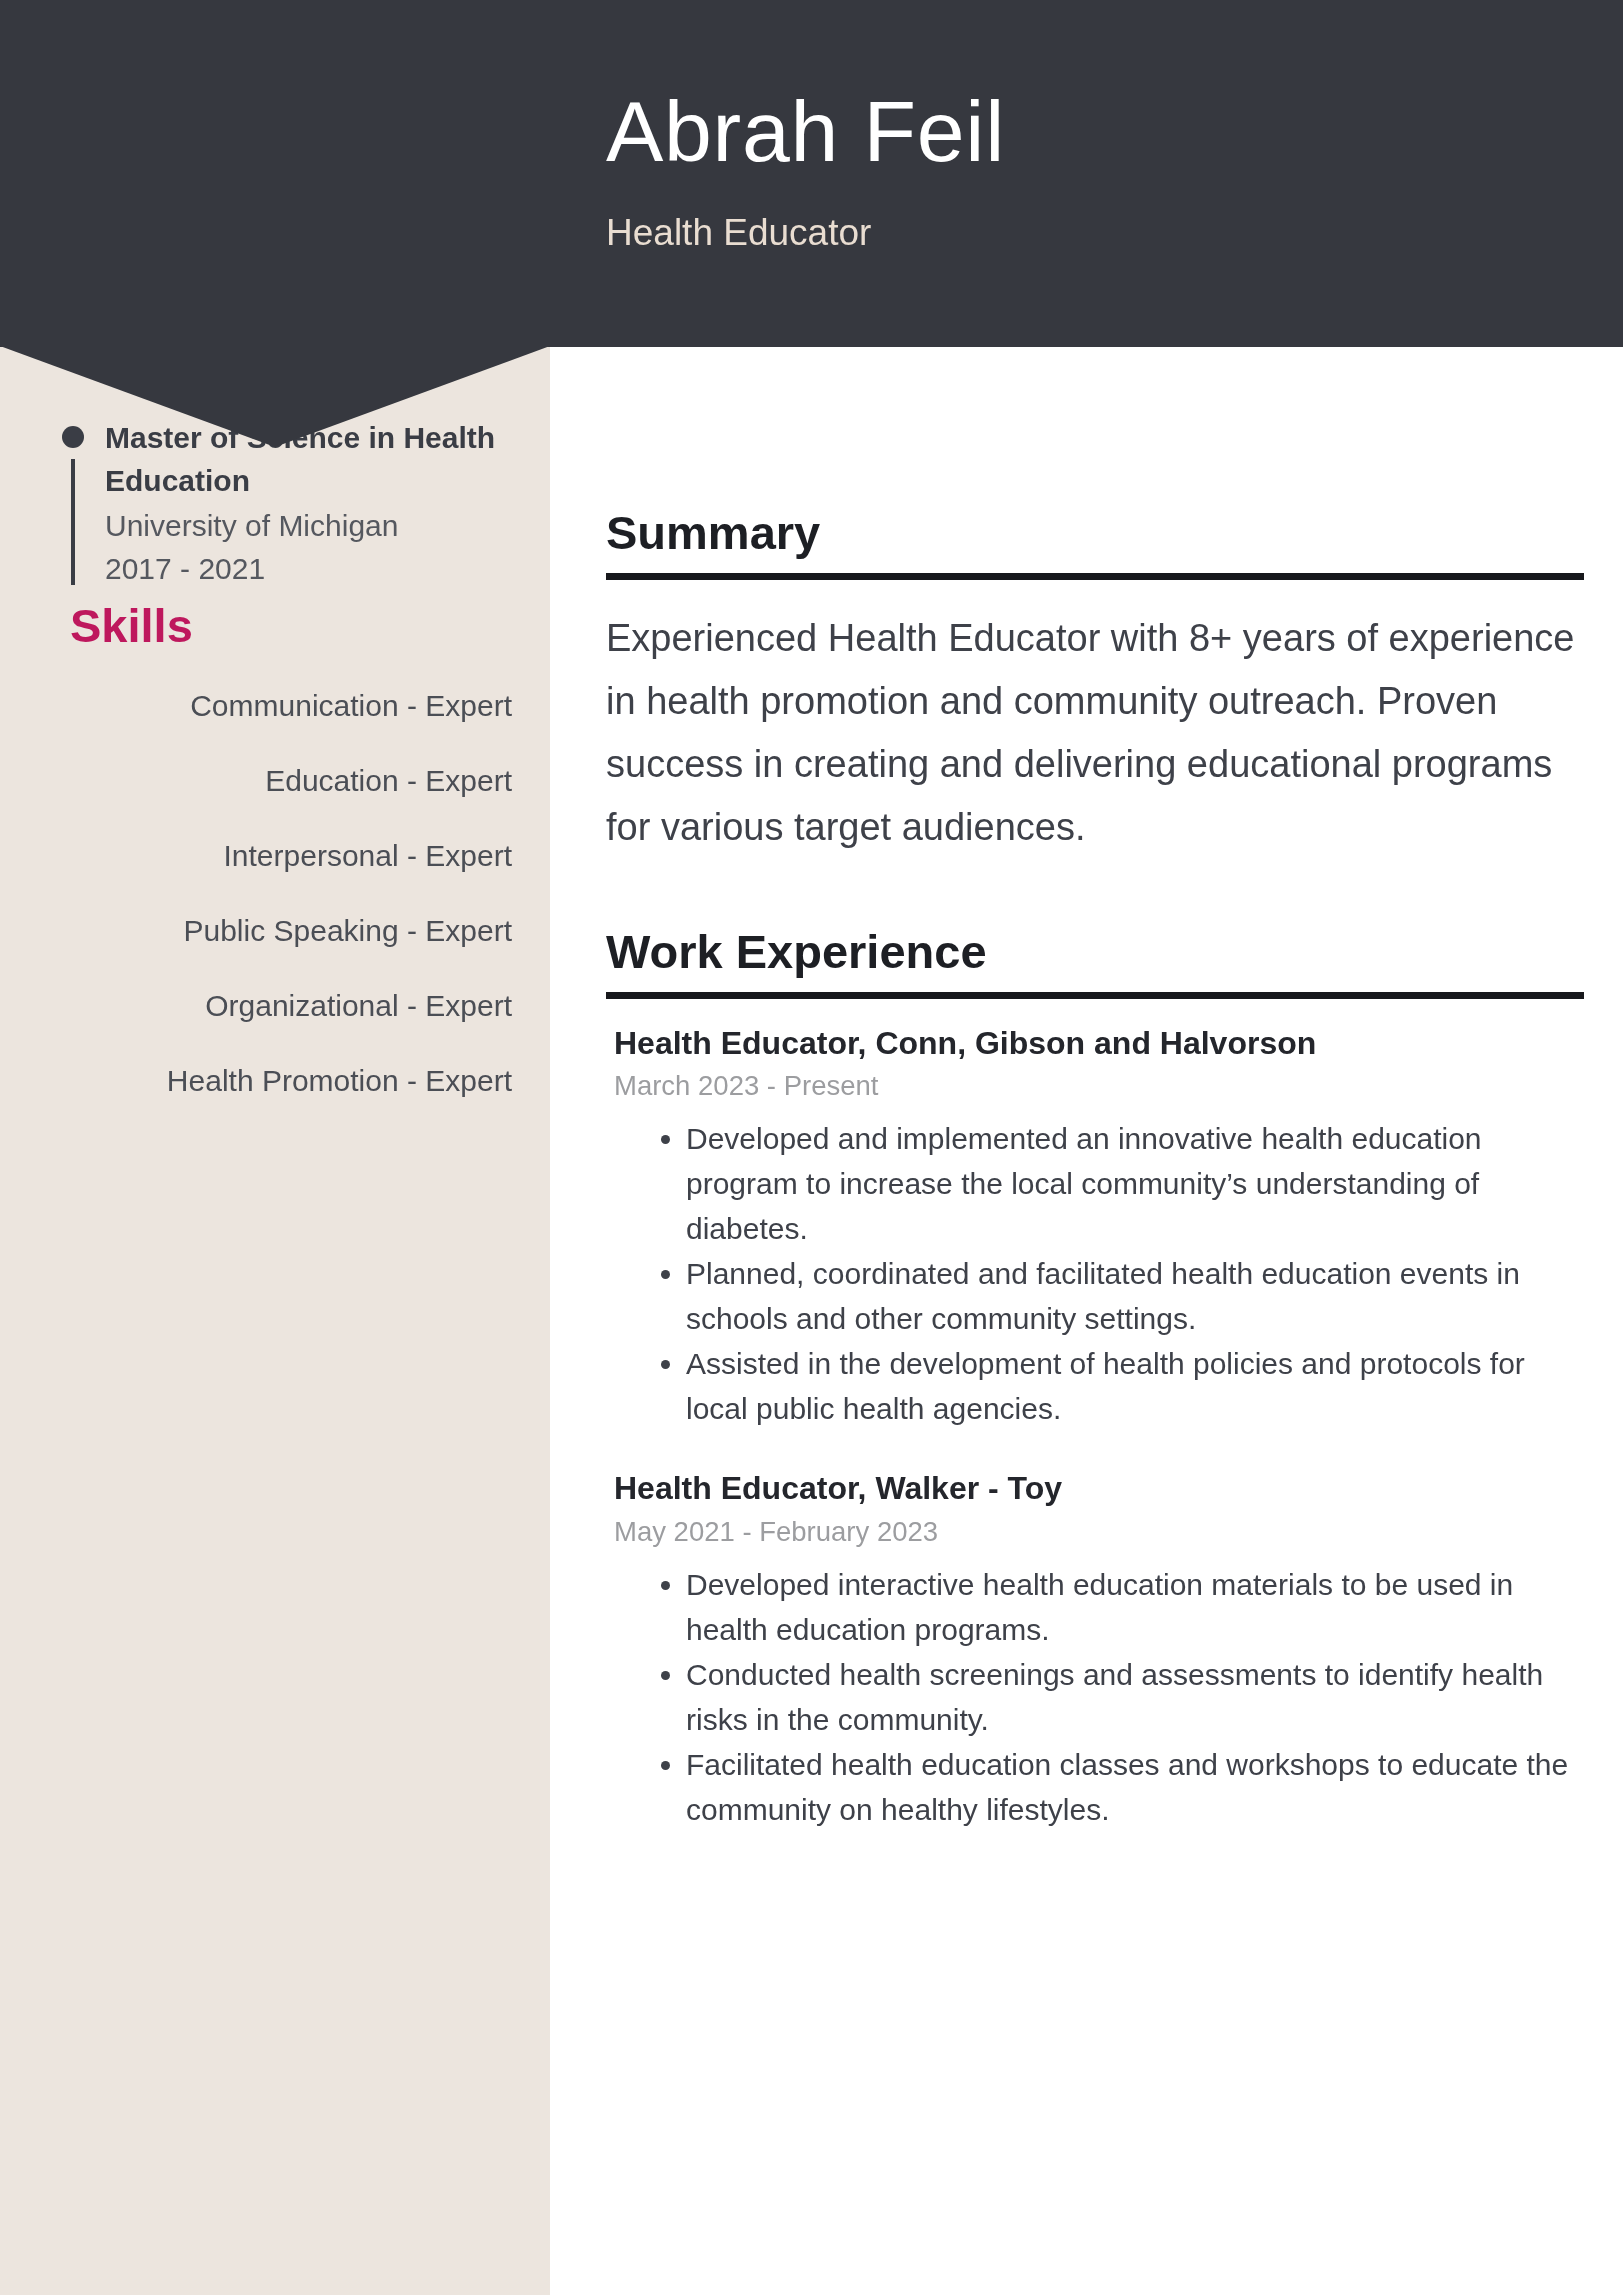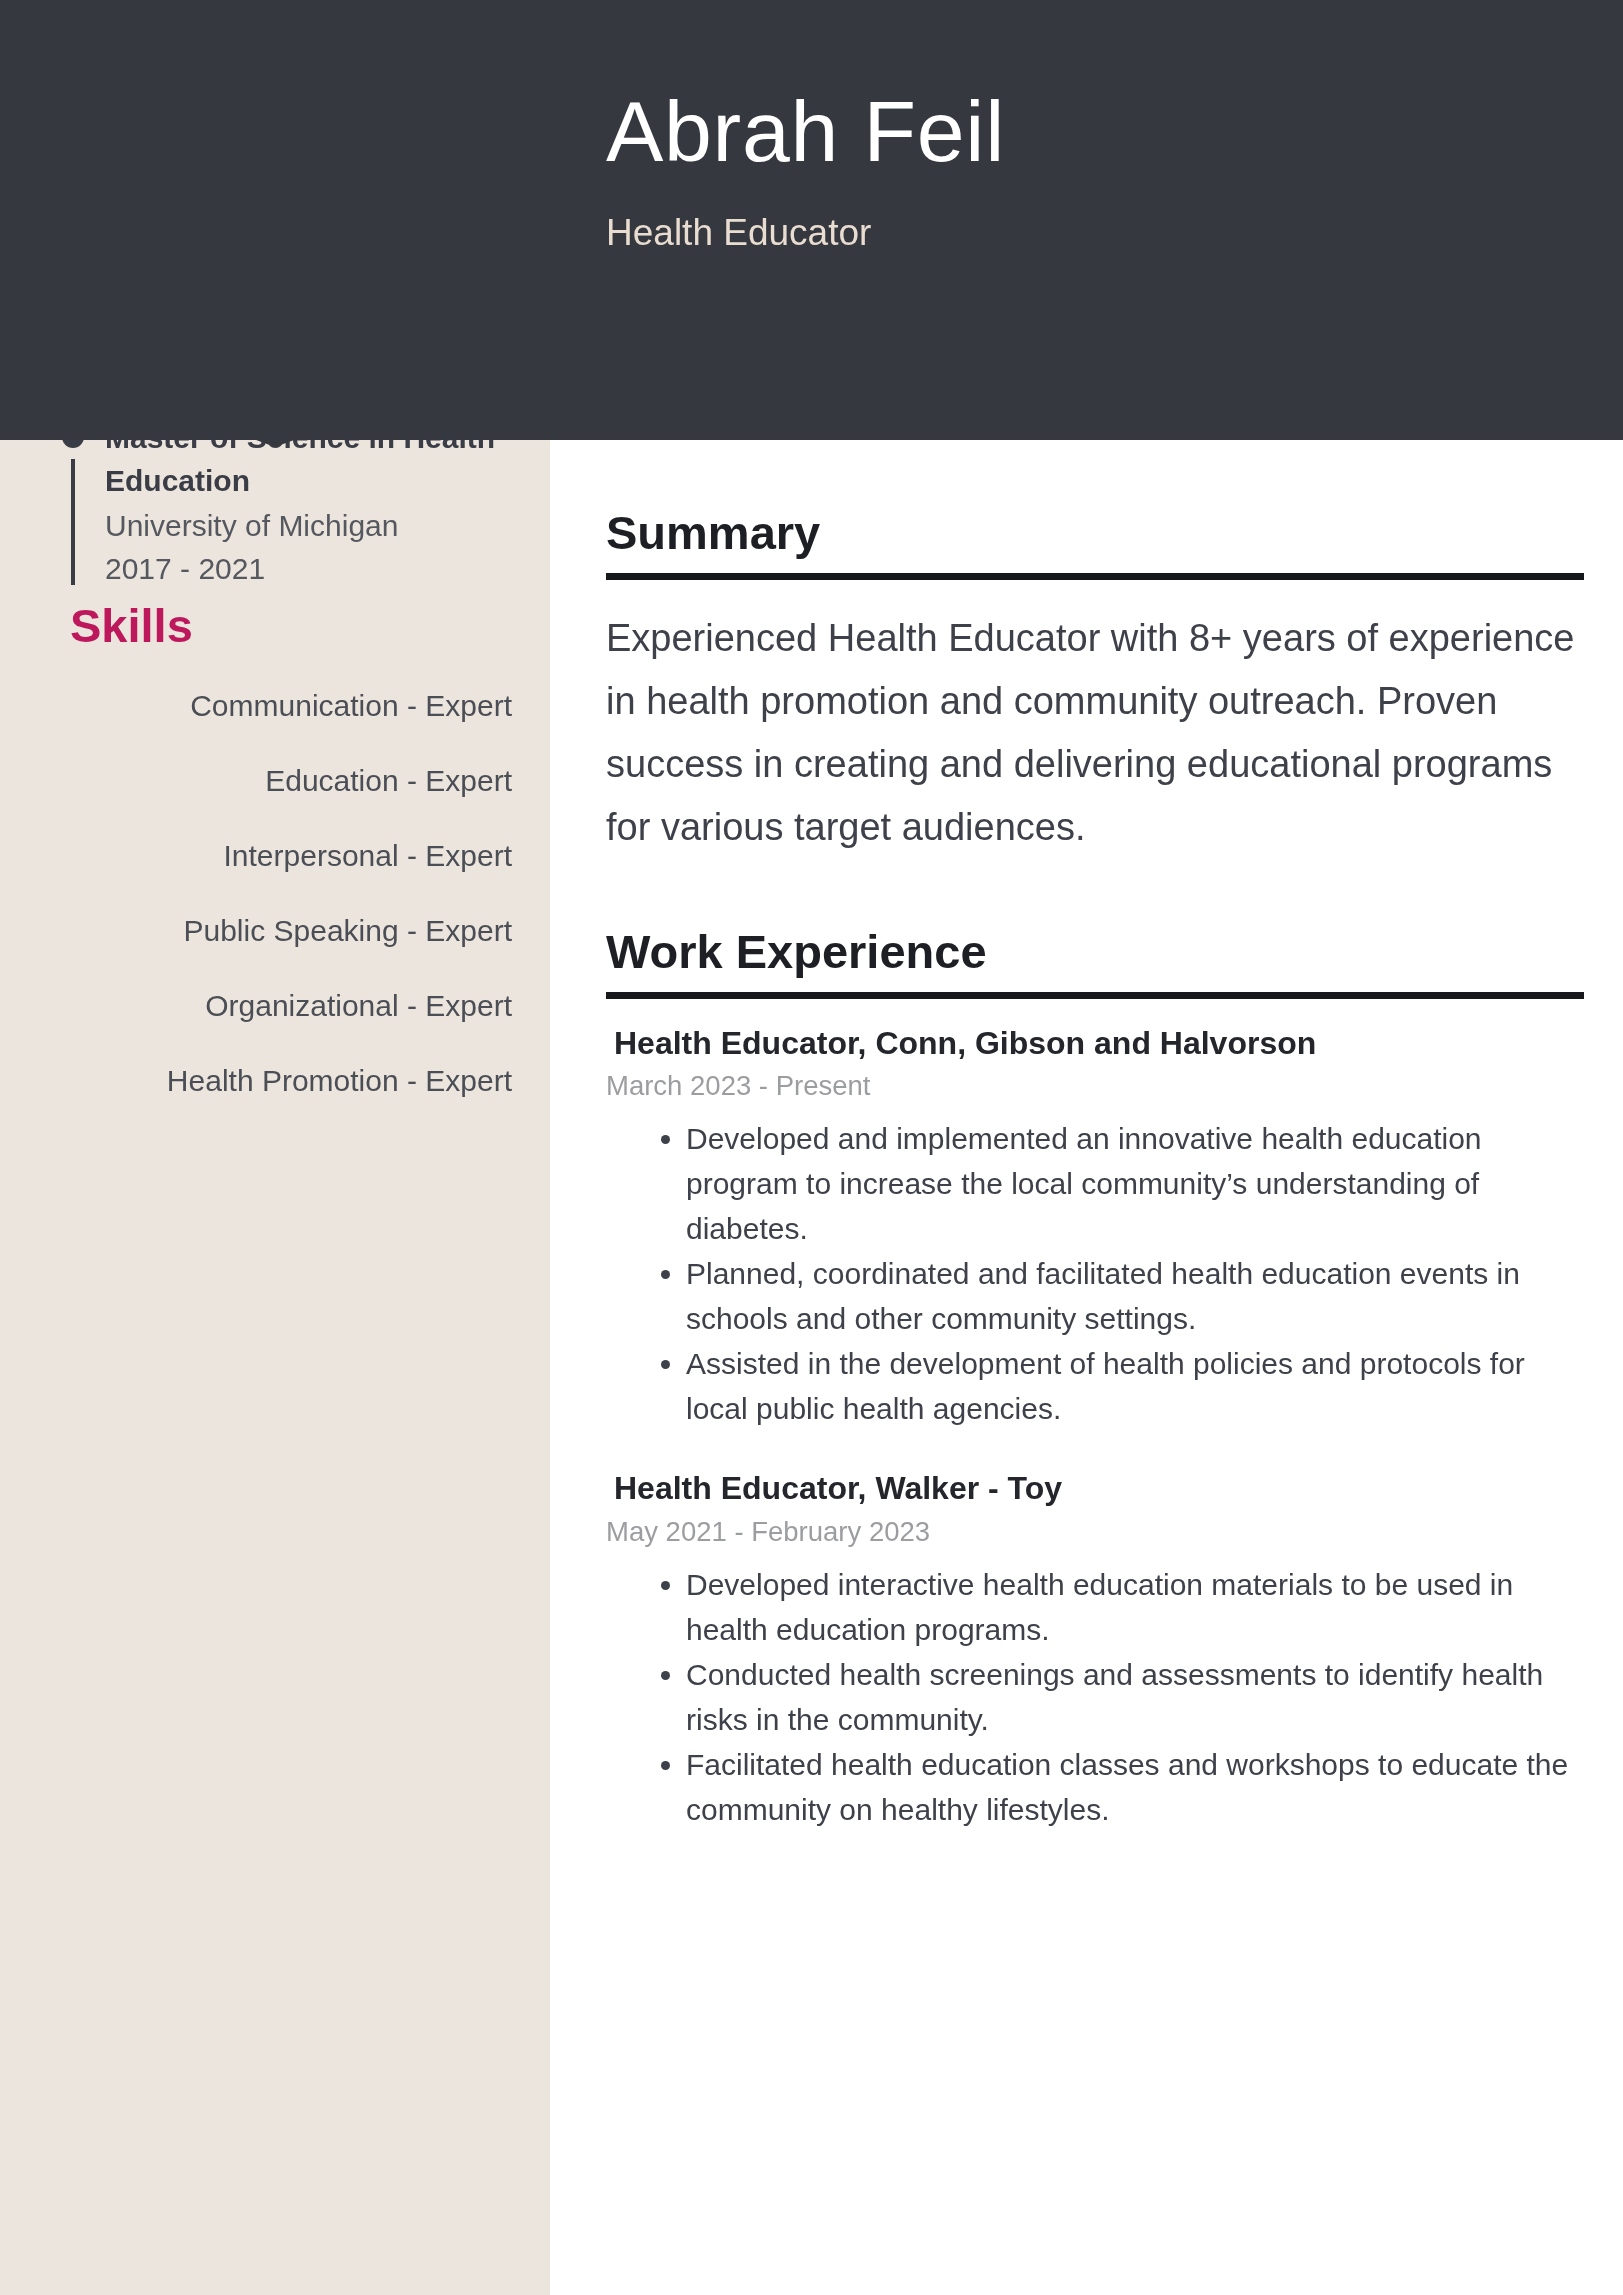--- a/index.html
+++ b/index.html
@@ -27,42 +27,42 @@
   .dot{position:absolute;left:0;top:10.5px;width:22px;height:22px;border-radius:50%;background:#3A3D45;}
   .tline{position:absolute;left:9.2px;top:43px;bottom:5.2px;width:3.9px;background:#3A3D45;}
   .degree{font-size:30px;font-weight:700;color:#3A3D45;line-height:43px;}
   .school{font-size:30px;color:#55585F;line-height:43px;margin-top:2.6px;}
   .edu-dates{font-size:30px;color:#55585F;line-height:43px;}
 
   ul.skills{list-style:none;margin:33px 0 0;padding:0;}
   ul.skills li{font-size:30px;color:#4B4E55;margin-bottom:39px;line-height:1.2;text-align:right;}
 
   
-  .header{position:absolute;left:0;top:0;width:1623px;height:440px;background:#36383F;z-index:2;}
+  .header{position:absolute;left:0;top:0;width:1623px;height:347px;background:#36383F;z-index:2;}
   .chevron{position:absolute;left:0;top:346px;width:550px;height:101px;background:#36383F;
            clip-path:polygon(0 0,100% 0,50% 100%);z-index:2;}
   .photo-wrap{position:absolute;left:157px;top:62px;width:236px;height:236px;border-radius:50%;
               overflow:hidden;background:#4c72a0;}
   .photo-wrap svg{display:block;width:100%;height:100%;}
   .header-text{position:absolute;left:606px;top:84px;}
   h1.name{font-size:86px;font-weight:300;color:#ffffff;margin:0;line-height:1.1;letter-spacing:0.7px;}
   .job-title-sub{margin-top:33px;font-size:37px;color:#E9DDD1;}
 
   
   .main{position:absolute;left:550px;top:0;width:1073px;height:1958px;background:#ffffff;}
   .main-content{padding:505px 39px 65px 56px;}
   .mh{font-size:47px;font-weight:700;color:#1D1F24;margin:0;line-height:1.2;}
   .rule{height:6.5px;background:#17181C;margin-top:11.8px;}
   p.body{font-size:38px;line-height:63px;color:#3E4149;margin:27.5px 0 0;}
   .sec-we{margin-top:65px;}
   .sec-ref{margin-top:82px;}
   .job{margin-top:25px;}
   .job + .job{margin-top:38px;}
   .job h3{font-size:32px;font-weight:700;color:#24262C;margin:8px;line-height:1.2;}
-  .dates{font-size:27.5px;color:#9C9DA0;margin-top:6.5px;}
+  .dates{font-size:27.5px;color:#9C9DA0;margin-top:6.5px;margin-left:8px;}
   ul.bullets{margin:14px 0 0;padding-left:80px;}
   ul.bullets li{font-size:30px;line-height:45px;color:#3E4149;}
 </style>
 </head>
 <body>
 
 <div class="page">
 
   <aside class="sidebar">
     <div class="sidebar-content">

